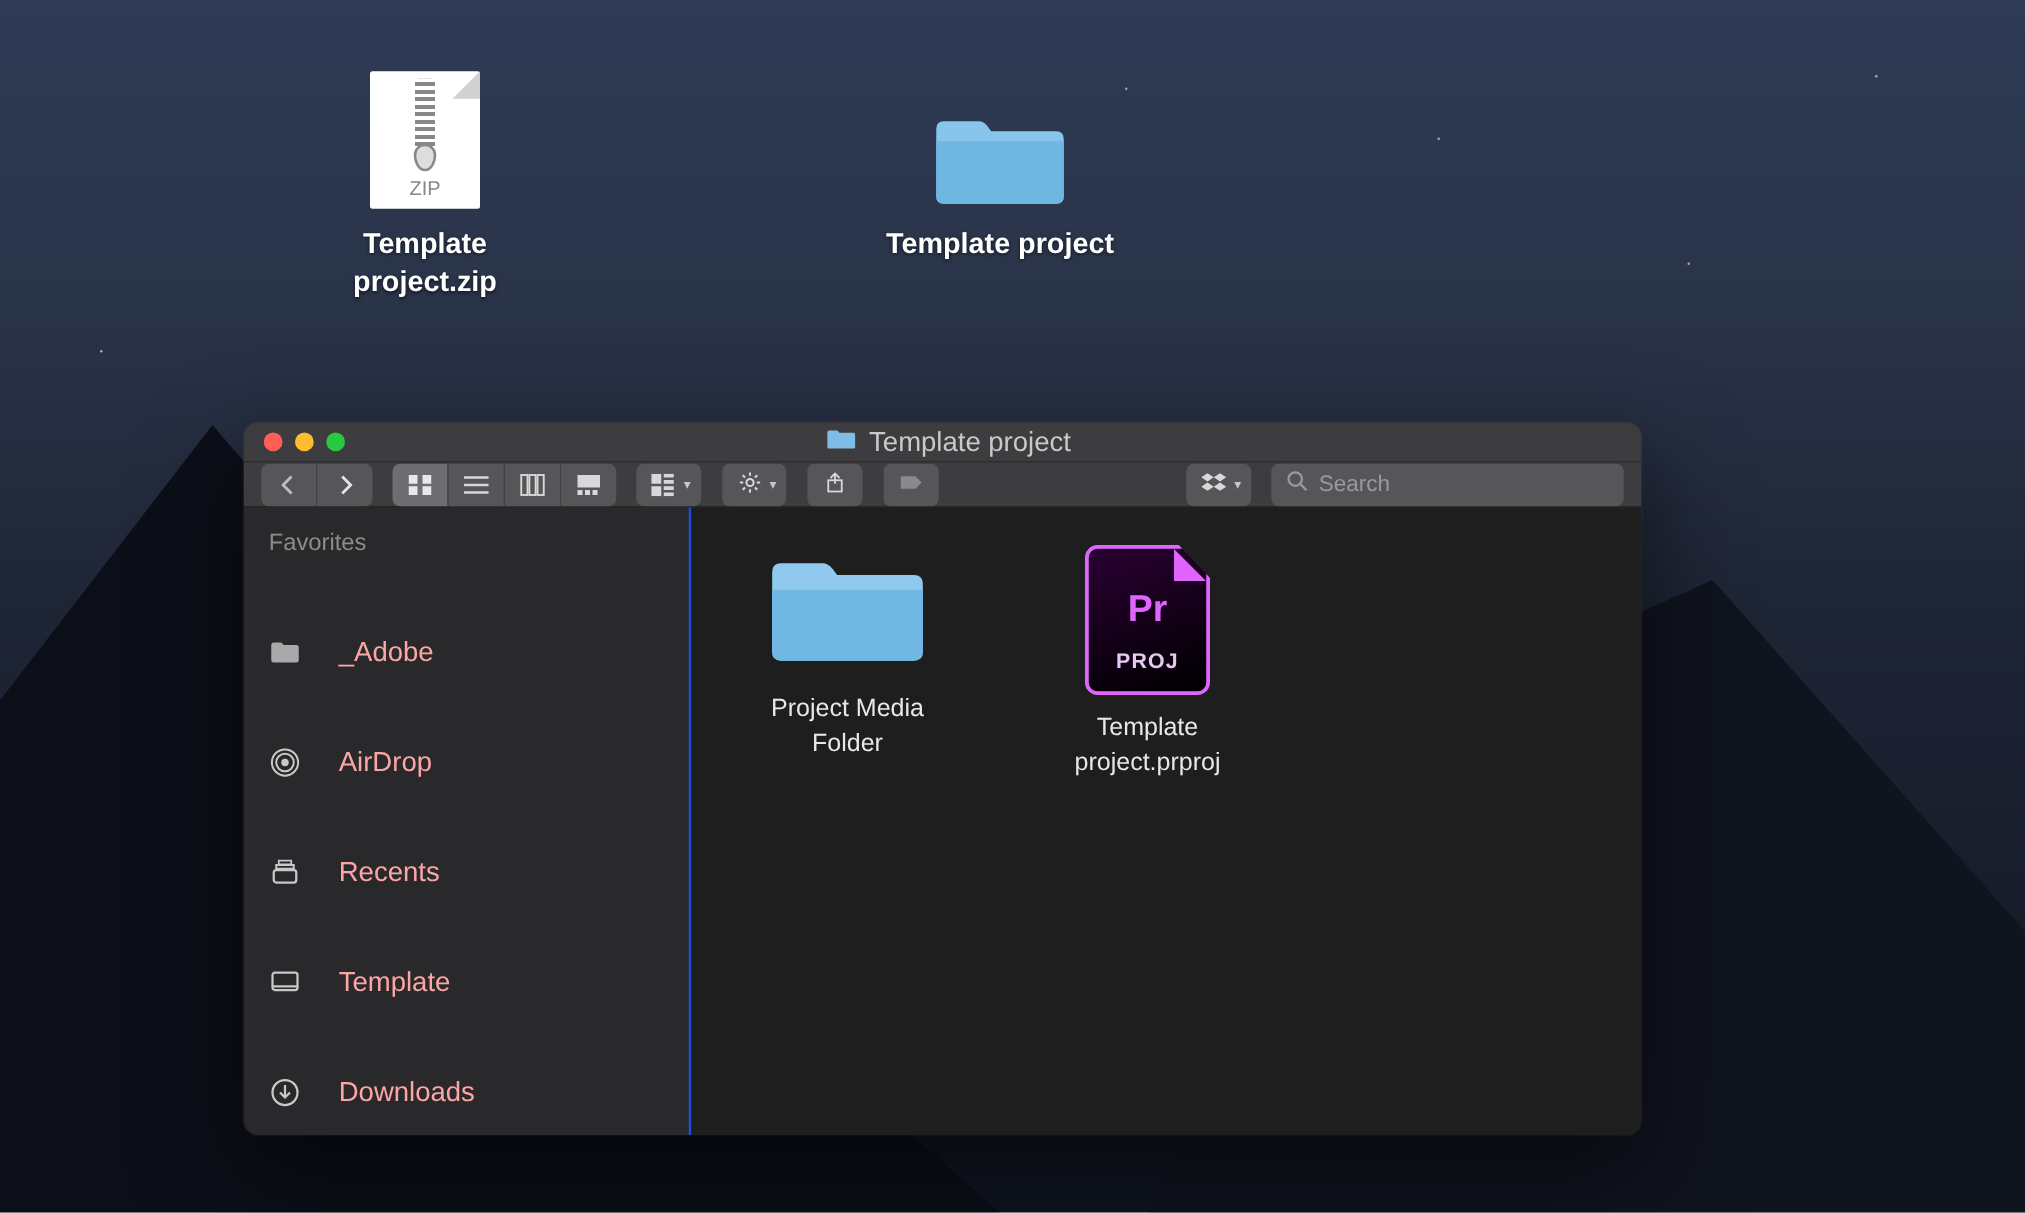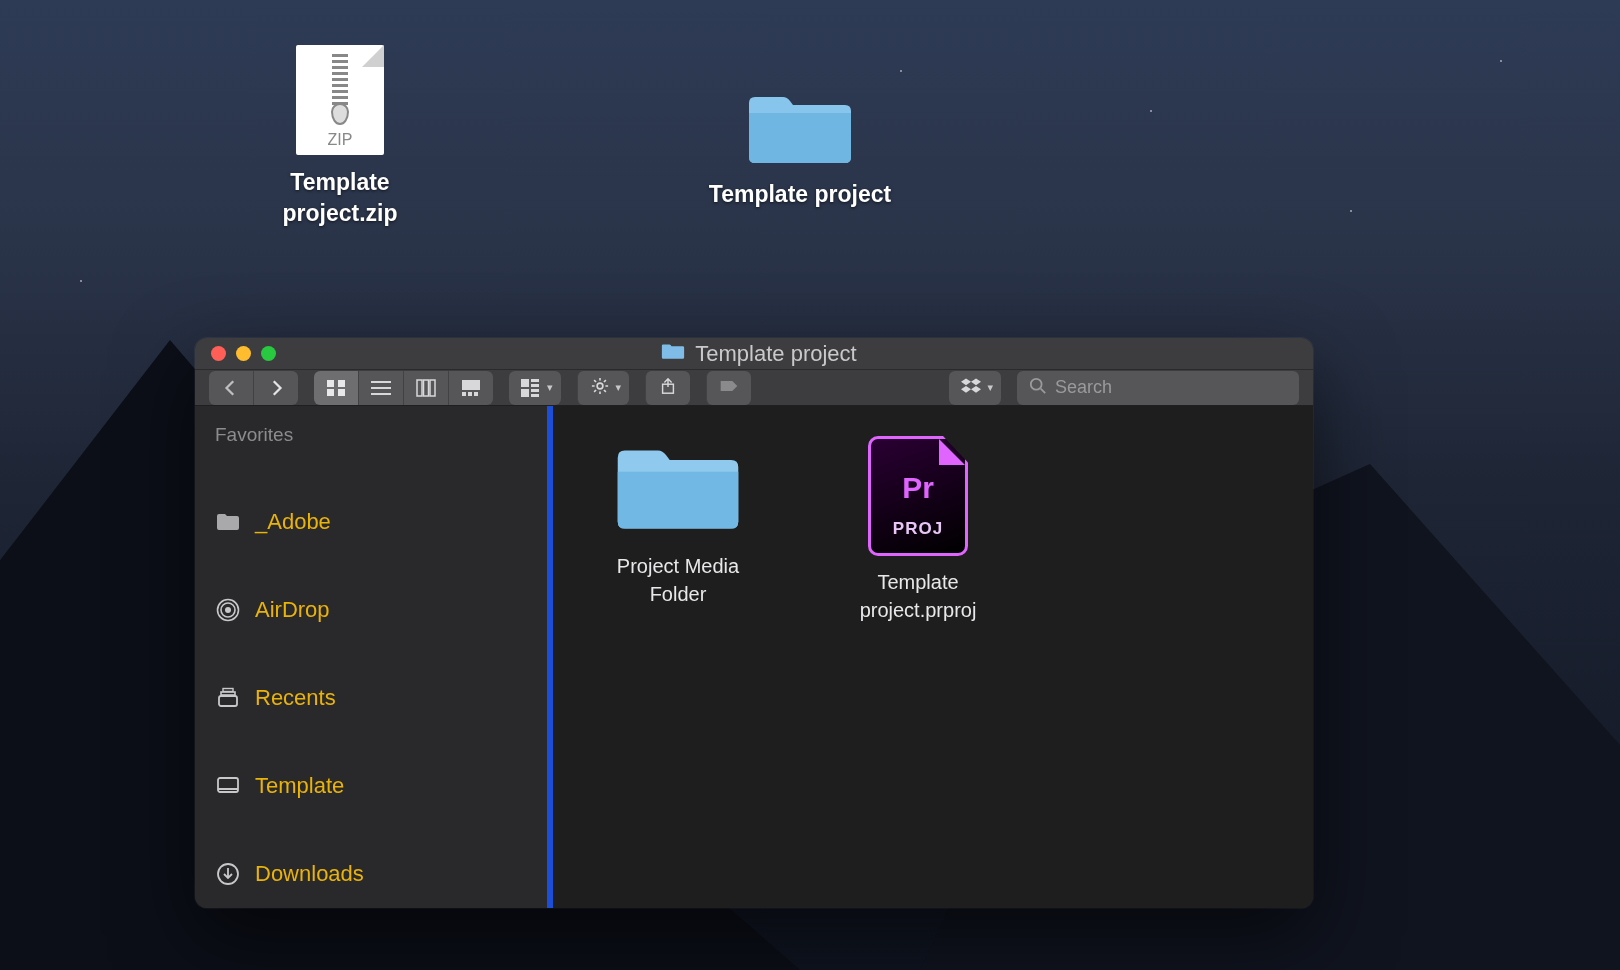--- a/index.html
+++ b/index.html
@@ -145,30 +145,30 @@
   color:#fca5a5; font-size:18px;
 }
 .search-wrap input::placeholder { color:#9a9a9c; }
 
 .finder-body { flex:1; display:flex; }
 
 .sidebar {
   width: 358px;
   background: #29292b;
   padding: 14px 0;
-  border-right: 6px solid #1d4ed8;
+  border-right: 2px solid #1d4ed8;
 }
 .sidebar-heading {
   color:#8c8c8e; font-size:19px; font-weight:500;
   padding: 4px 20px 8px;
 }
 .sidebar-item {
-  display:flex; align-items:center; gap:14px;
+  display:flex; align-items:center; gap:30px;
   padding: 7px 20px;
-  color:#eab308; font-size:22px;
+  color:#fca5a5; font-size:22px;
   cursor:pointer;
   margin-top:48px;
 }
 .sidebar-item .s-icon { width:26px; height:26px; display:flex; align-items:center; justify-content:center; color:#c8c8ca;}
 .sidebar-item .s-icon svg { width:24px; height:24px; }
 
 .content {
   flex:1; background:#1e1e1e;
   padding: 30px 40px;
   display:flex; gap:70px; align-items:flex-start;
@@ -200,21 +200,21 @@
 <body>
 
 <div class="mountain1"></div>
 <div class="mountain2"></div>
 <div class="star" style="top:70px;left:900px"></div>
 <div class="star" style="top:110px;left:1150px"></div>
 <div class="star" style="top:210px;left:1350px"></div>
 <div class="star" style="top:60px;left:1500px"></div>
 <div class="star" style="top:280px;left:80px"></div>
 
-<div class="desktop-icon" style="left:240px; top:45px;">
+<div class="desktop-icon" style="left:240px; top:57px;">
   <div class="zip-file">
     <div class="zip-zipper"></div>
     <div class="zip-label">ZIP</div>
   </div>
   <div class="desktop-icon-label">
     <span>Template</span><br>
     <span>project.zip</span>
   </div>
 </div>
 

